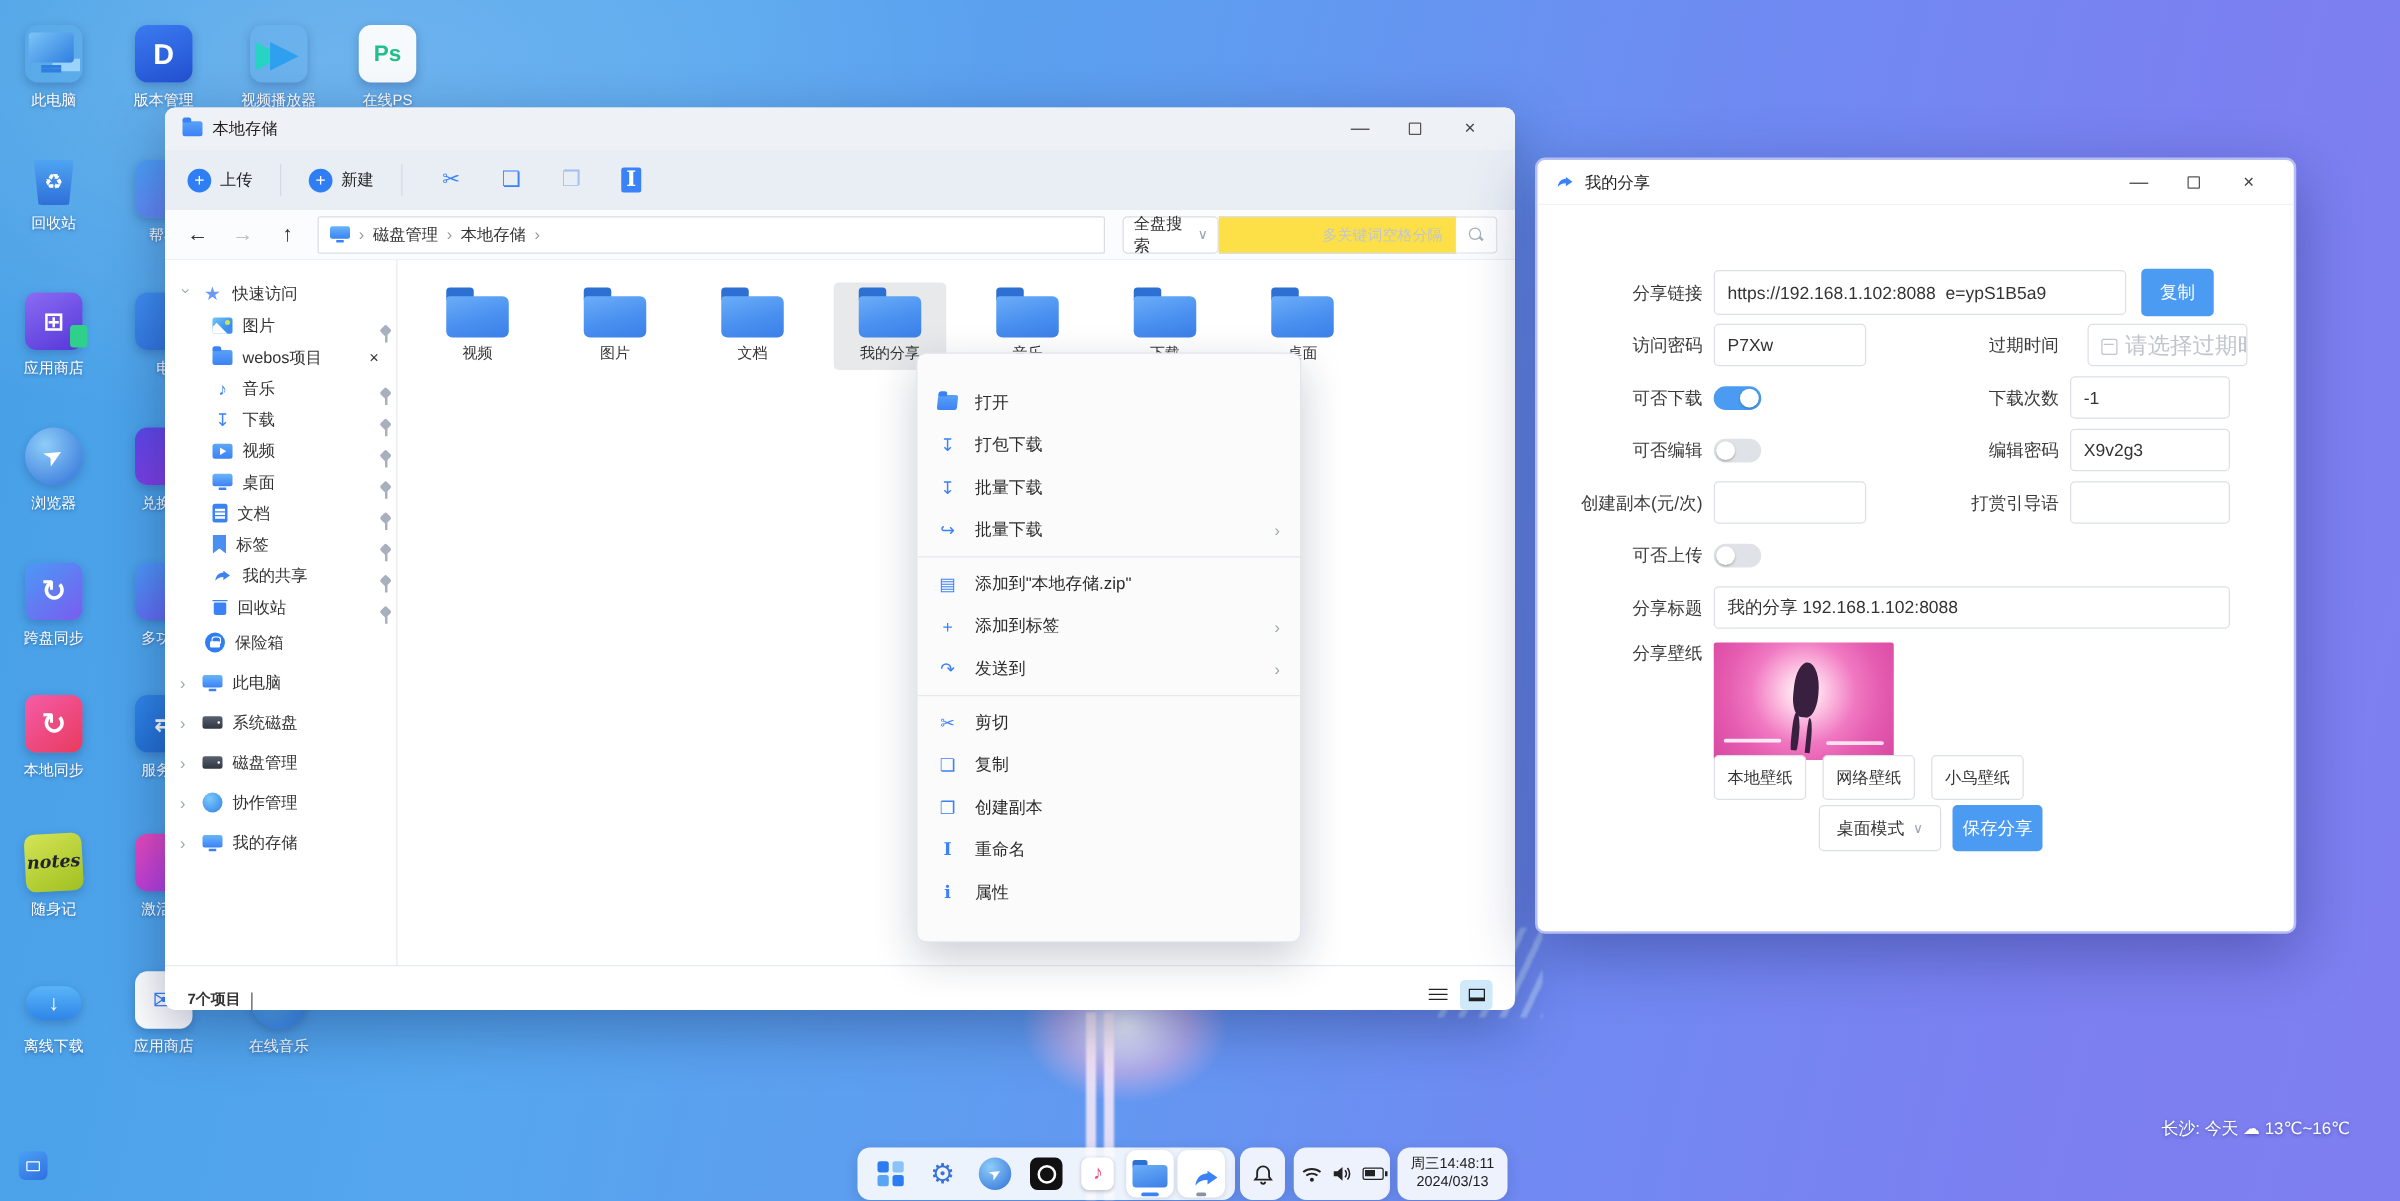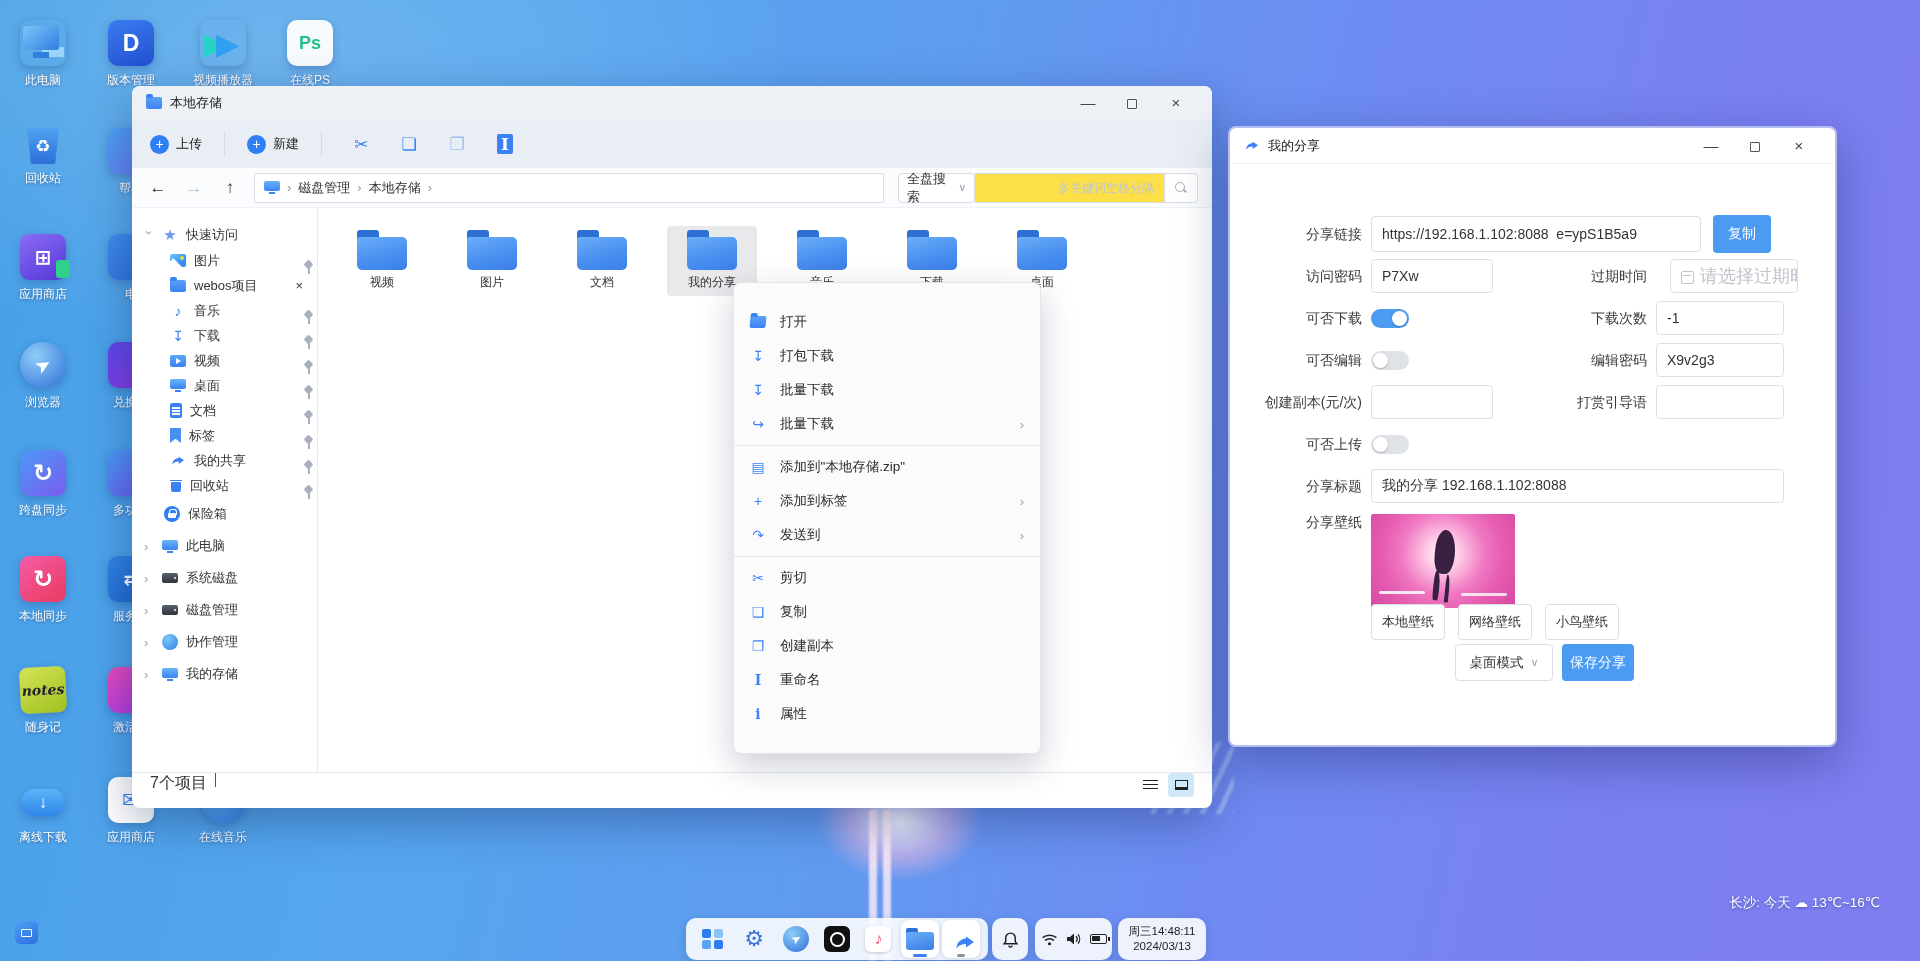--- a/index.html
+++ b/index.html
@@ -133,21 +133,21 @@
   .sb-chev{ color:#9aa3b0; font-size:13px; width:10px; flex:none;}
   .sb-chev.open{ transform:rotate(90deg); }
   .sb-right{ margin-left:auto; margin-right:14px; }
   .sb-pin{ color:#a8b0be; transform:rotate(40deg) scale(.8); }
   .sb-x{ color:#333; font-size:13px; }
   .star{ color:#6b9af0; font-size:15px; flex:none; width:16px; text-align:center;}
   .fm-content{ position:relative; flex:1; }
   .fcell{ position:absolute; width:90px; height:70px; text-align:center; border-radius:4px; padding-top:4px; cursor:pointer;}
   .fcell.sel{ background:#e8e9eb; }
   .fcell .flabel{ font-size:12px; color:#333; margin-top:4px;}
-  .fm-status{ height:36px; border-top:1px solid #e7eaef; display:flex; align-items:flex-start; padding:0 18px; font-size:16px; color:#333;}
+  .fm-status{ height:36px; border-top:1px solid #e7eaef; display:flex; align-items:flex-end; padding:0 18px; font-size:12px; color:#333;font-weight:bold;}
   .caret{ display:inline-block; width:1px; height:14px; background:#555; margin-left:8px;}
   .view-ics{ margin-left:auto; display:flex; align-items:center; gap:10px;}
   .v-list{ position:relative; width:15px; height:11px; cursor:pointer;}
   .v-list:before{ content:''; position:absolute; left:0; top:0; width:15px; height:1.8px; background:#222; box-shadow:0 4px 0 #222,0 8px 0 #222;}
   .v-grid{ width:26px; height:24px; background:#cfe8fa; border-radius:4px; display:flex; align-items:center; justify-content:center; cursor:pointer;}
   .v-grid i{ display:block; width:13px; height:10px; border:1.6px solid #222; border-bottom:3px solid #222;}
 
   
   .ctx-menu{ position:absolute; left:733px; top:282px; width:308px; background:#fbfbfc; border:1px solid #e4e5e9;
      border-radius:8px; box-shadow:0 12px 34px rgba(20,30,70,.22); padding:22px 0; z-index:30;}

